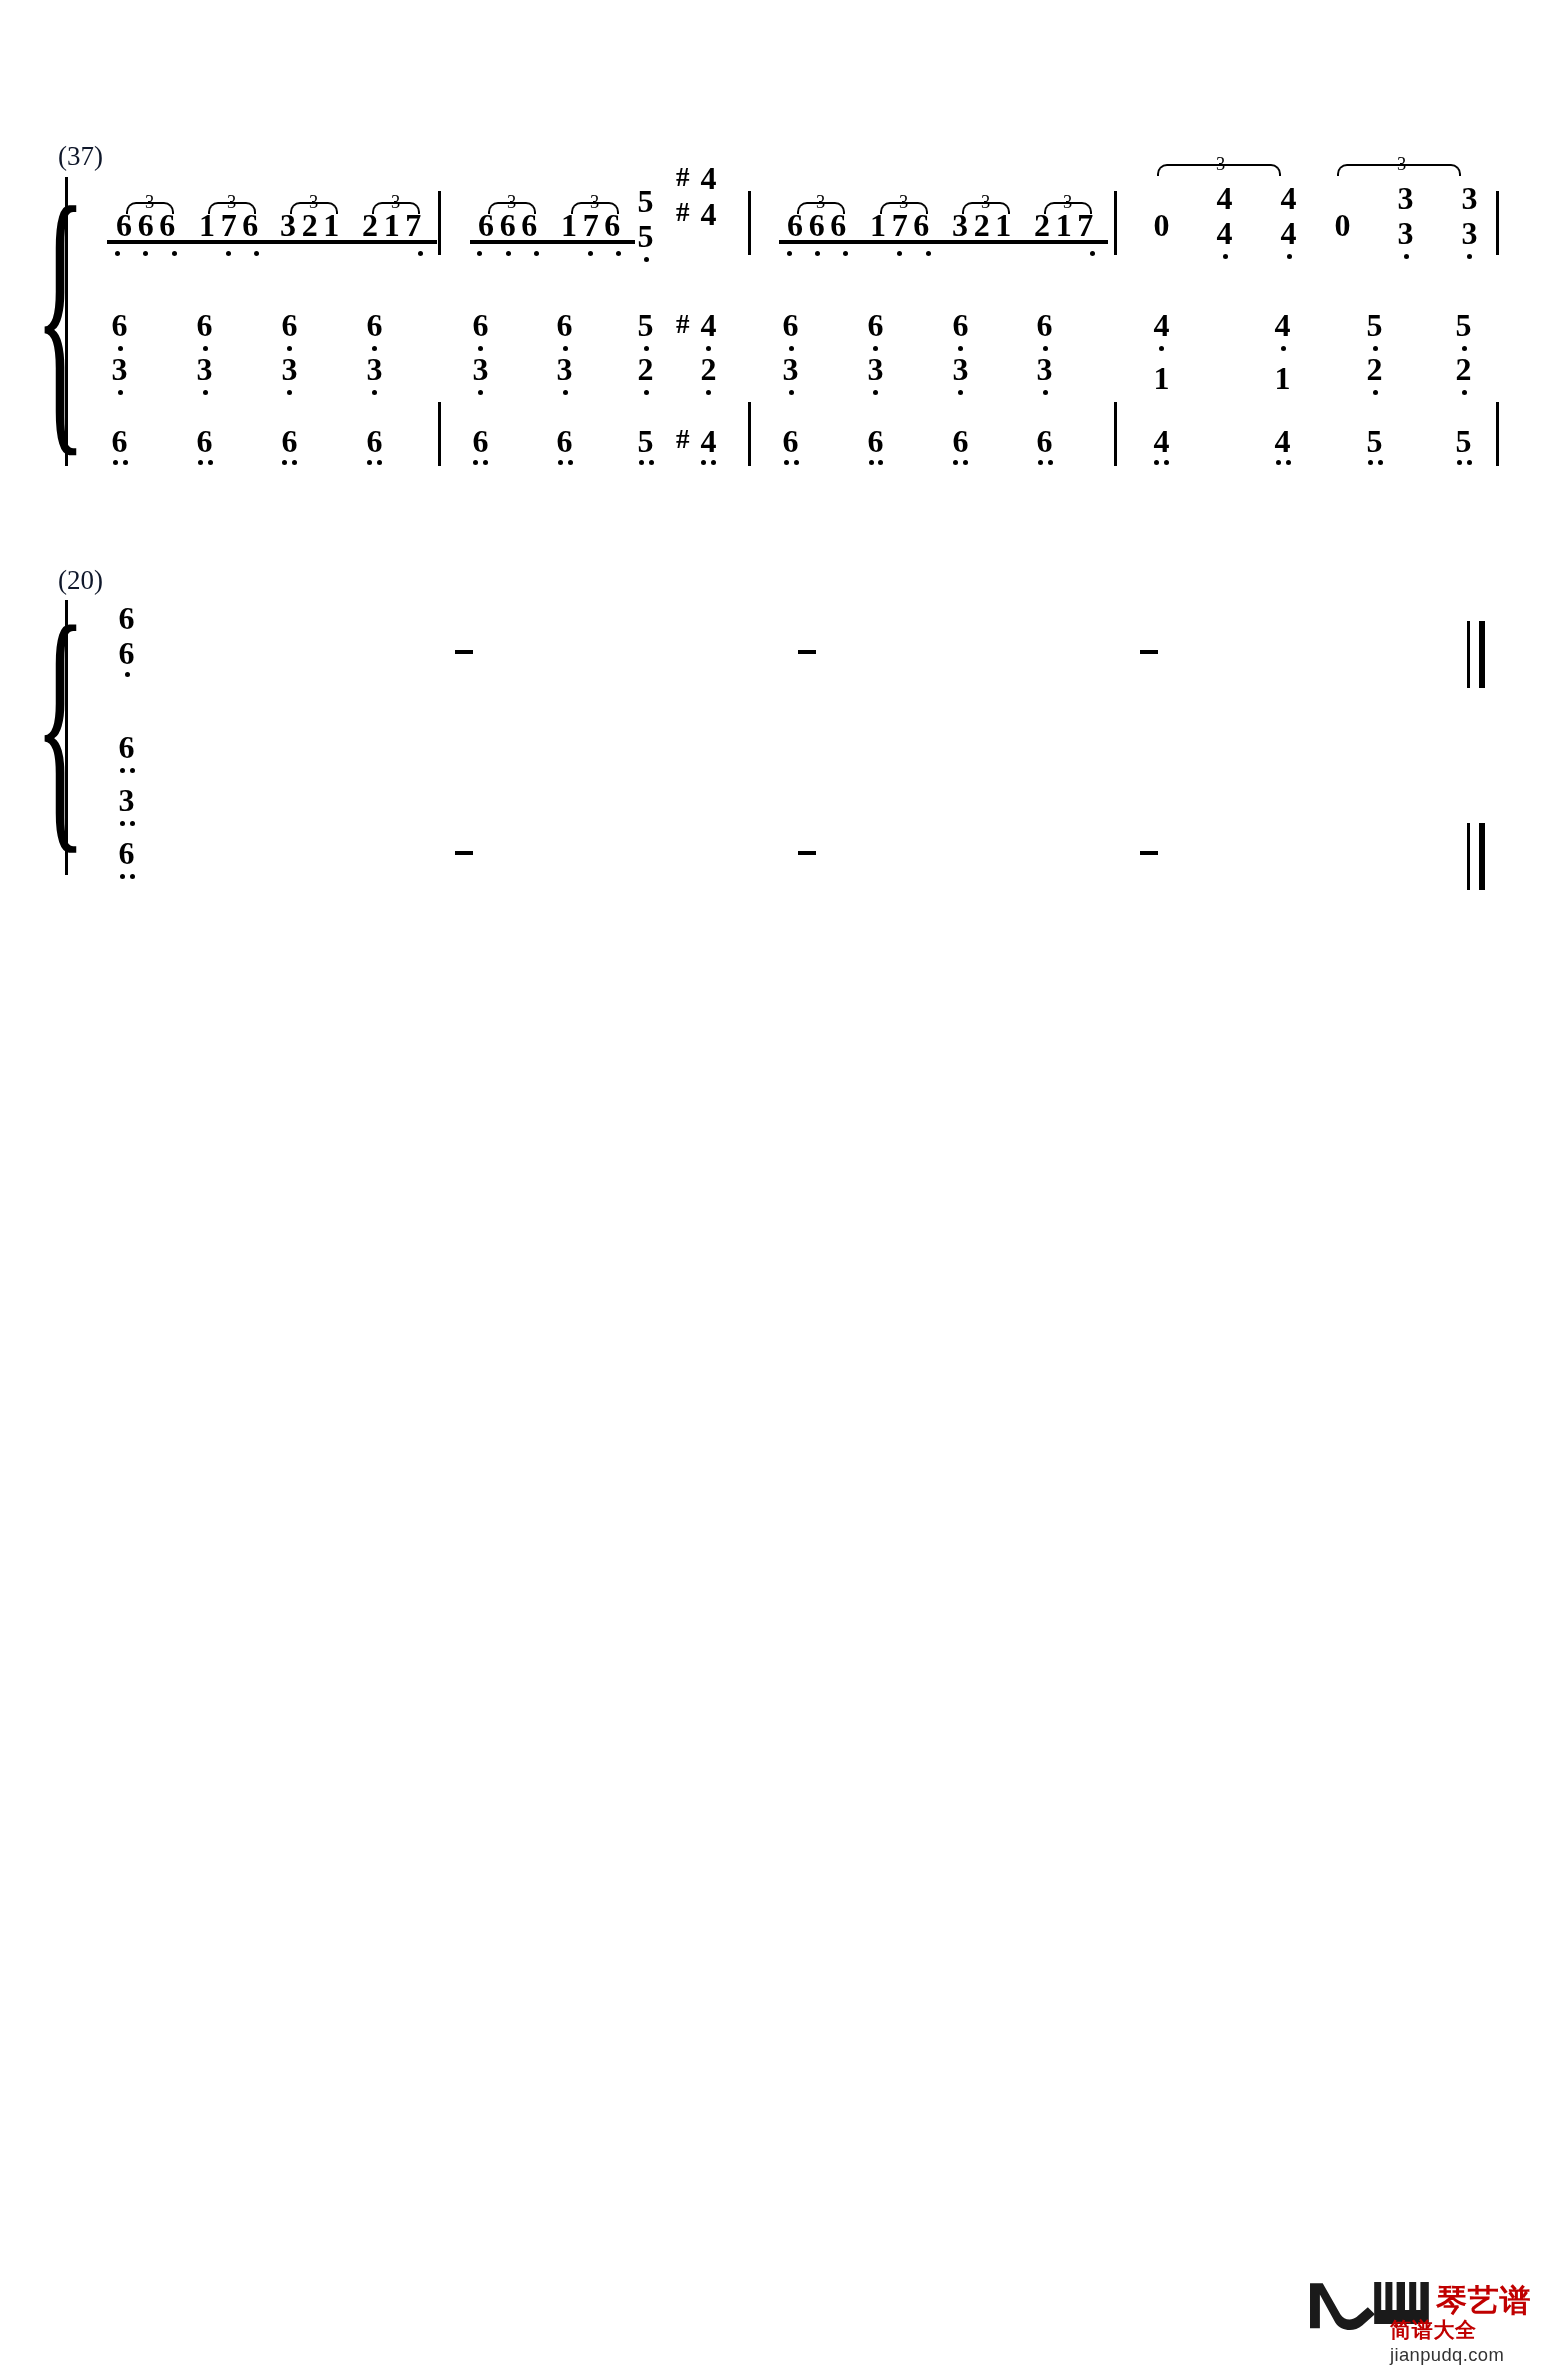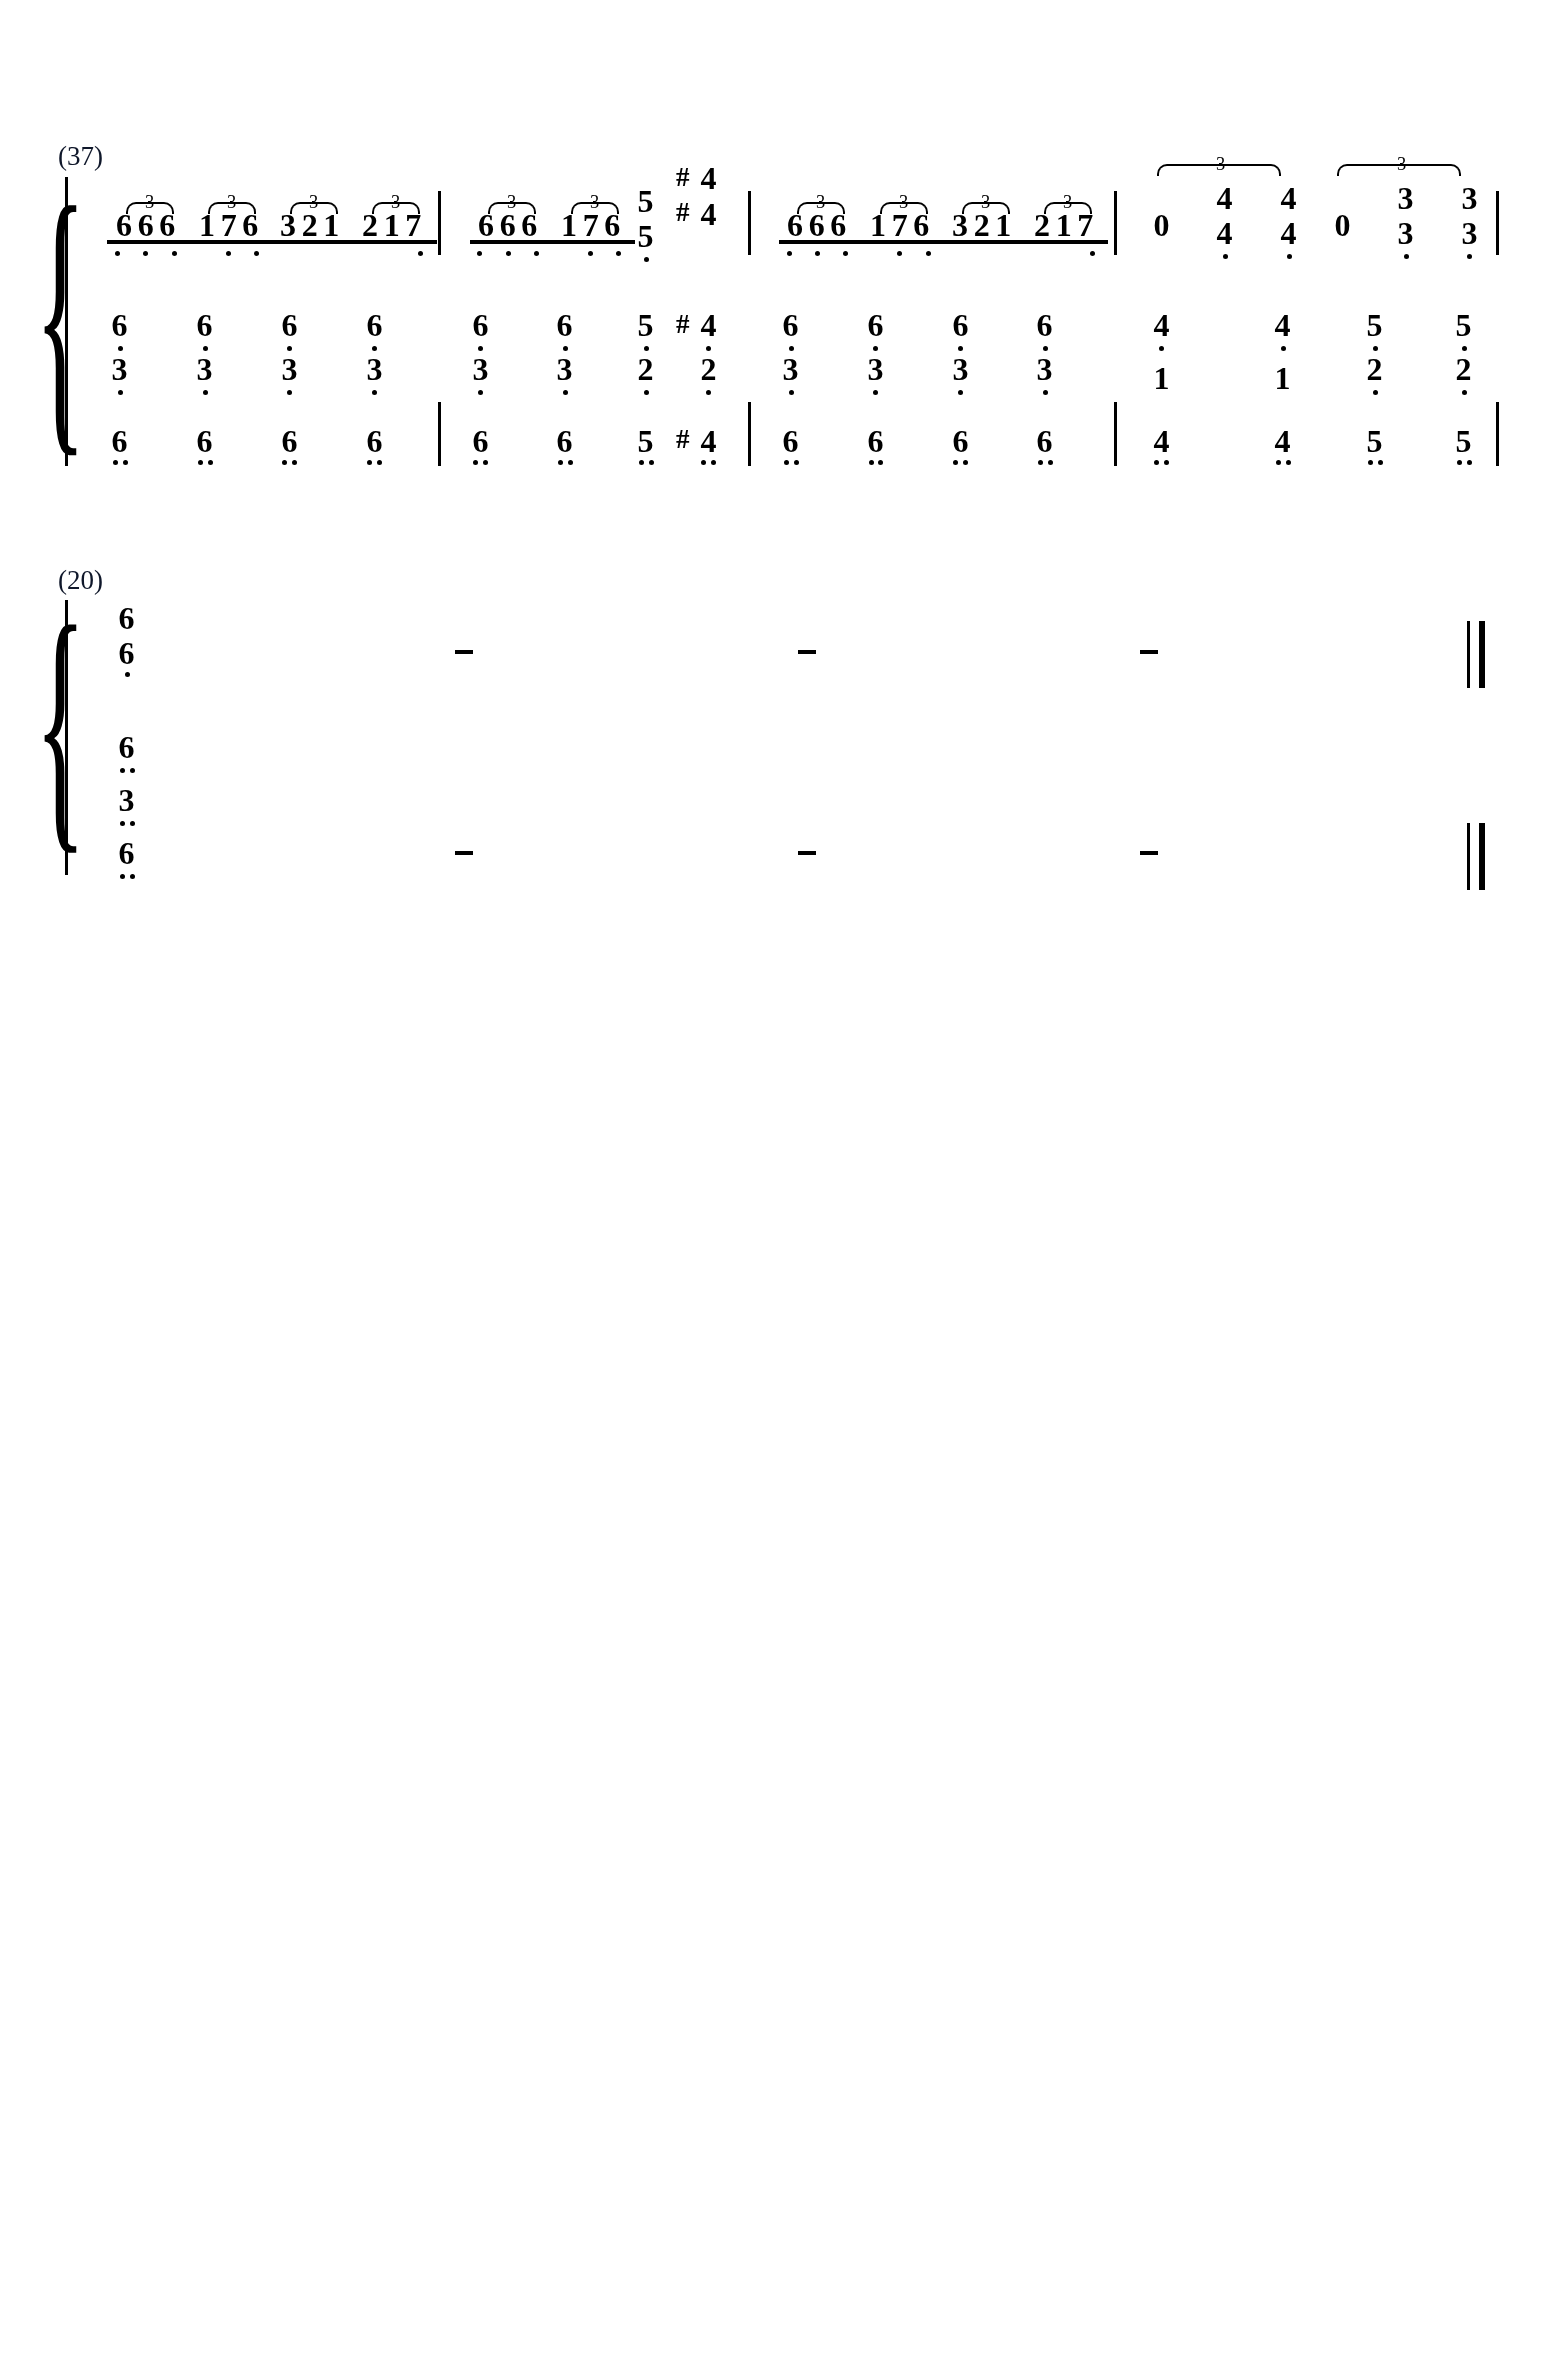--- a/index.html
+++ b/index.html
@@ -448,15 +448,30 @@
   <div class="dash" style="left:455px; top:851px;"></div>
   <div class="dash" style="left:798px; top:851px;"></div>
   <div class="dash" style="left:1140px; top:851px;"></div>
 
   <div class="barline" style="left:1467px; top:621px; height:67px;"></div>
   <div class="barline thick" style="left:1479px; top:621px; height:67px;"></div>
 
   <div class="barline" style="left:1467px; top:823px; height:67px;"></div>
   <div class="barline thick" style="left:1479px; top:823px; height:67px;"></div>
 
+  <div class="logo">
+    <svg class="logo-swoosh" viewBox="0 0 120 78">
+      <path d="M4 6 L4 70 L18 70 L18 22 L40 62 C48 74 66 76 78 66 L96 50 L86 40 L70 54 C62 60 52 58 47 50 L22 6 Z" fill="#1a1a1a"></path>
+    </svg>
+    <svg class="logo-keys" viewBox="0 0 78 60">
+      <rect x="0" y="0" width="78" height="60" fill="#1a1a1a"></rect>
+      <rect x="10" y="0" width="6" height="40" fill="#ffffff"></rect>
+      <rect x="26" y="0" width="6" height="40" fill="#ffffff"></rect>
+      <rect x="44" y="0" width="6" height="40" fill="#ffffff"></rect>
+      <rect x="60" y="0" width="6" height="40" fill="#ffffff"></rect>
+    </svg>
+    <div class="logo-cjk">琴艺谱</div>
+    <div class="logo-cjk2">简谱大全</div>
+    <div class="logo-url">jianpudq.com</div>
+  </div>
 
 </div>
 
 
 </body></html>

